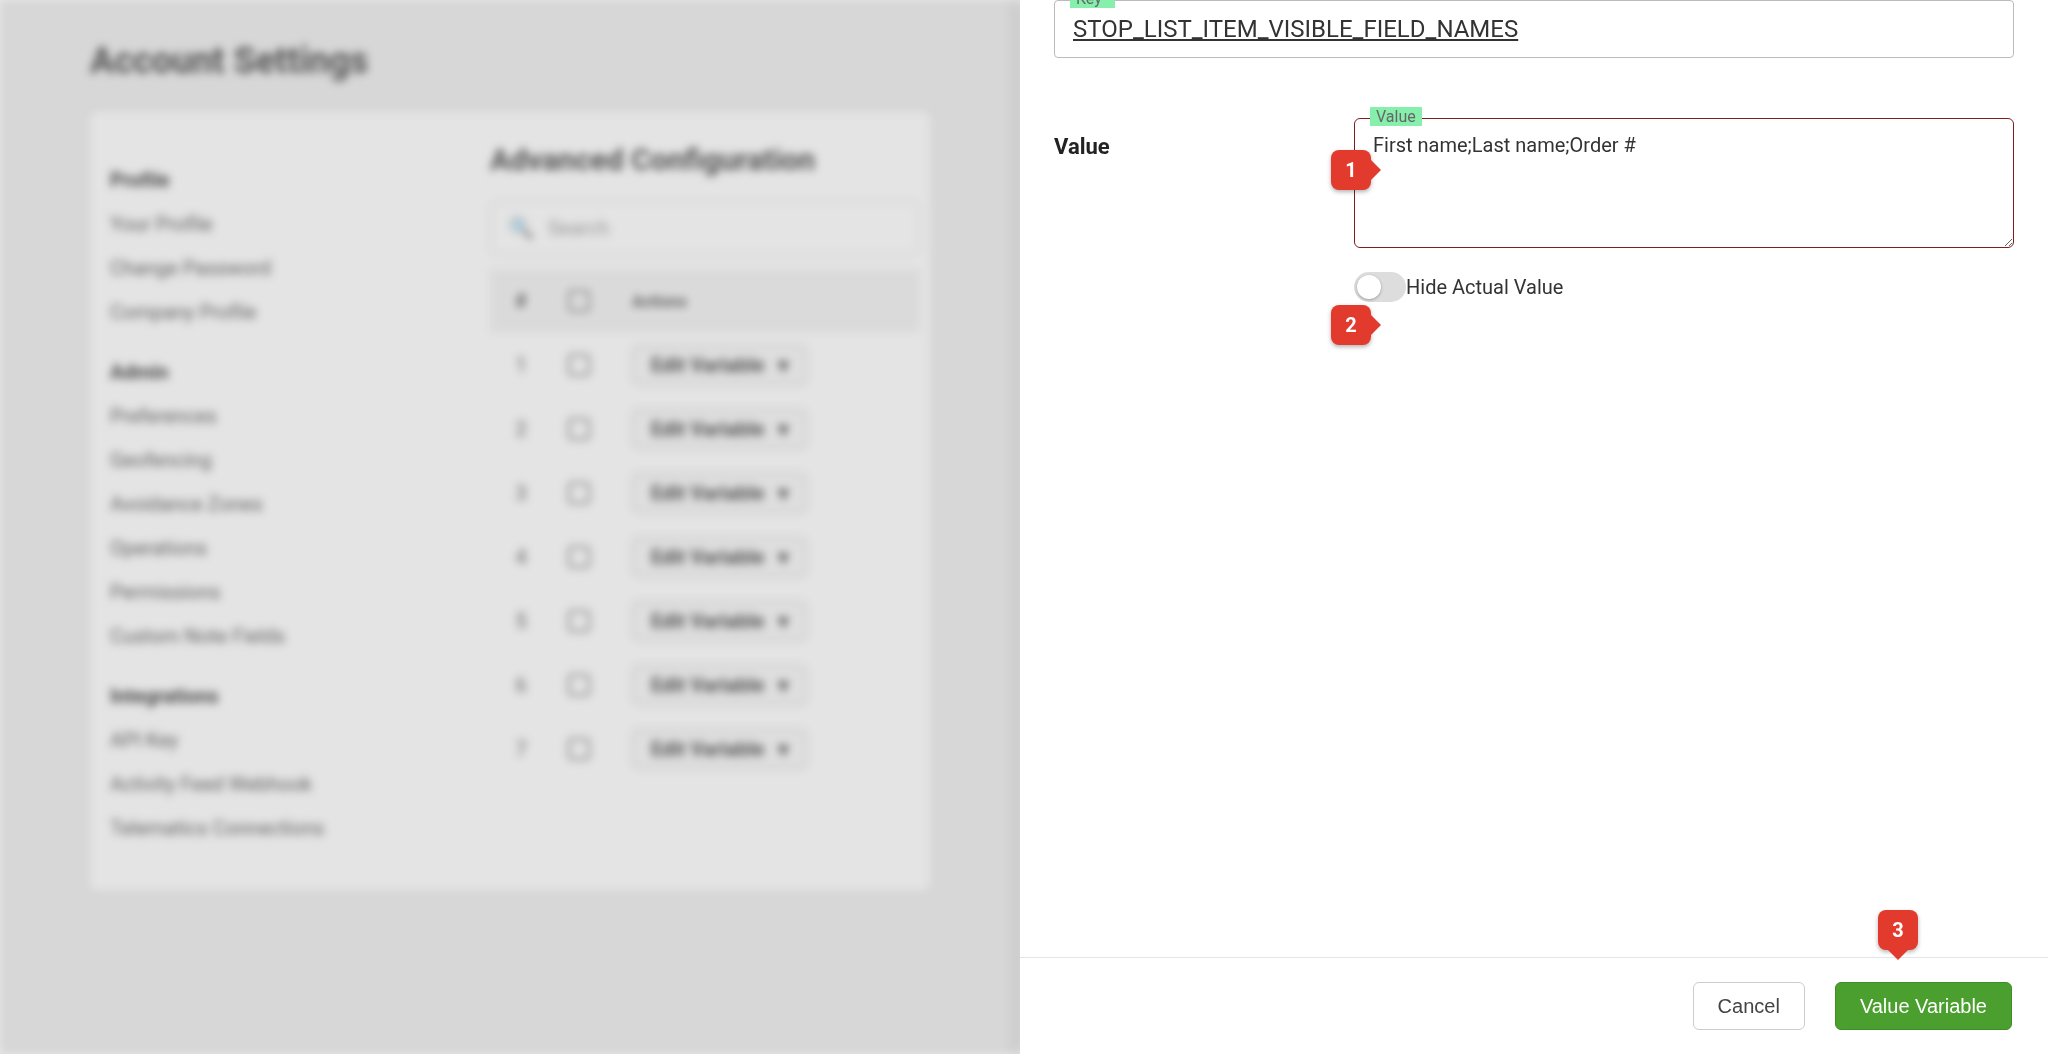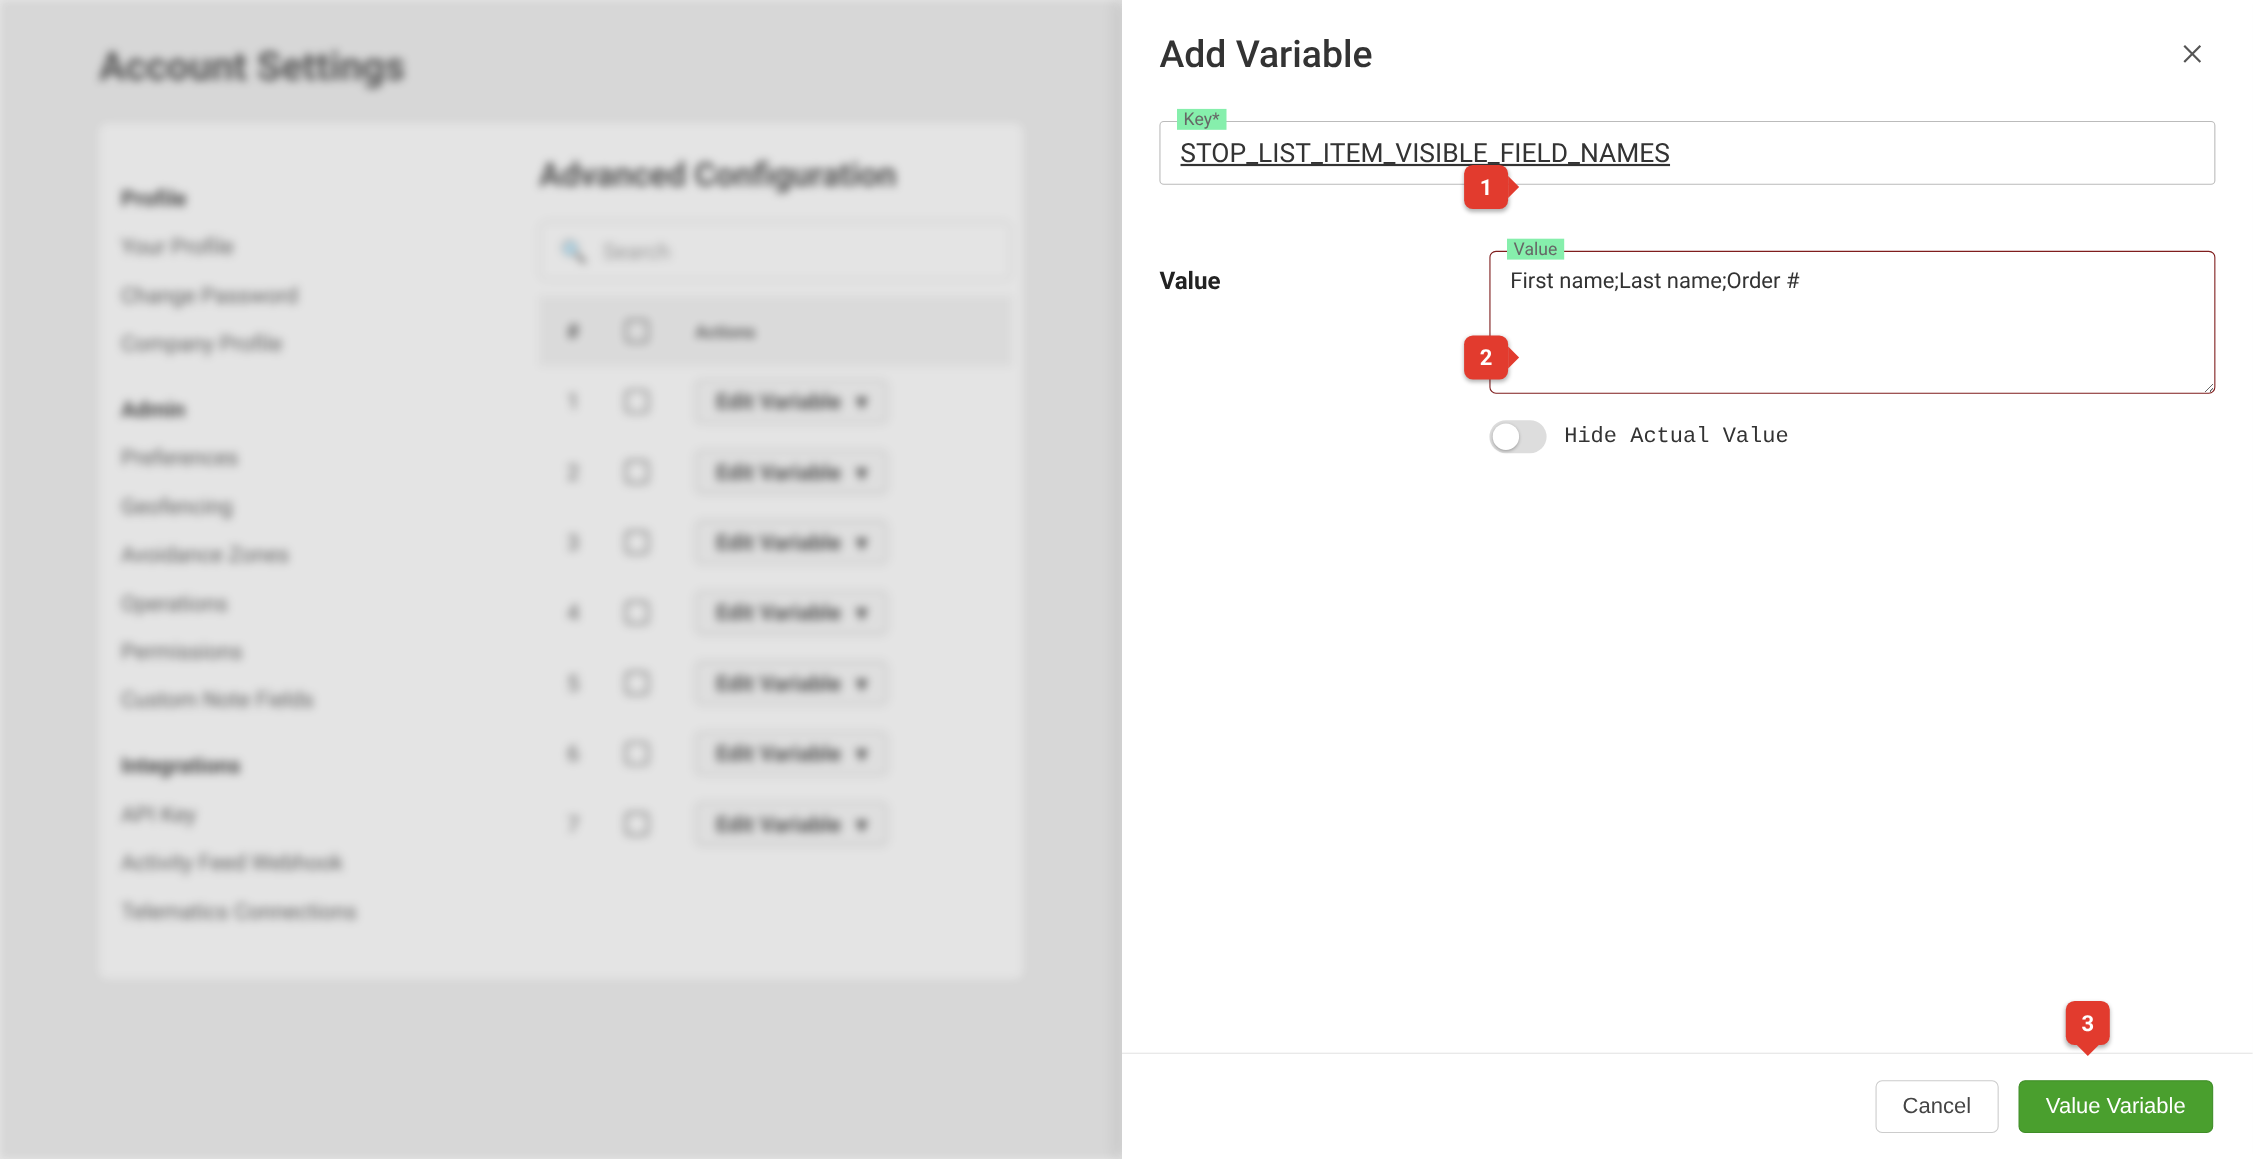--- a/index.html
+++ b/index.html
@@ -121,38 +121,38 @@
       height: 130px;
       border: 1px solid #7f1d1d;
       border-radius: 6px;
       padding: 14px 18px;
       font-size: 20px;
       color: #333;
       font-family: inherit;
       resize: both;
     }
 
-    .toggle-row { display: flex; align-items: center; gap: 16px; margin-top: 20px; font-family: Liberation Mono, monospace; }
+    .toggle-row { display: flex; align-items: center; margin-top: 20px; }
     .toggle {
       width: 52px; height: 30px; border-radius: 30px;
       background: #ddd; position: relative;
     }
     .toggle::after {
       content: ""; position: absolute; top: 3px; left: 3px;
       width: 24px; height: 24px; border-radius: 50%; background: #fff;
       box-shadow: 0 1px 3px rgba(0,0,0,0.3);
     }
     .toggle-label { font-size: 20px; color: #333; }
 
     .panel-footer {
       border-top: 1px solid #e4e4e4;
       padding: 24px 36px;
       display: flex;
       justify-content: flex-end;
-      gap: 18px;
+      gap: 30px;
       margin-top: 40px;
     }
     .btn {
       height: 48px; padding: 0 24px; border-radius: 6px;
       font-size: 20px; cursor: pointer; border: 1px solid #ccc;
     }
     .btn-secondary { background: #fff; color: #444; }
     .btn-primary { background: #4a9f2e; border-color: #3f8d27; color: #fff; font-weight: 500; }
 
     
@@ -289,28 +289,20 @@
               <span>▾</span>
             </div>
           </div>
         </div>
     </div>
   </div>
 </div>
 <div class="overlay-gray"></div>
 
 <div class="panel">
-  <div class="panel-header">
-    <div class="panel-title">Add Variable</div>
-    <button class="close-btn">
-      <svg viewBox="0 0 24 24" fill="none">
-          <path d="M4 4 L20 20 M20 4 L4 20"></path>
-        </svg>
-    </button>
-  </div>
 
   <div class="panel-body">
 
     <div class="form-row">
       <div class="field-wrap">
         <span class="float-label">Key*</span>
         <input class="text-input" value="STOP_LIST_ITEM_VISIBLE_FIELD_NAMES" style="">
       </div>
     </div>
 

